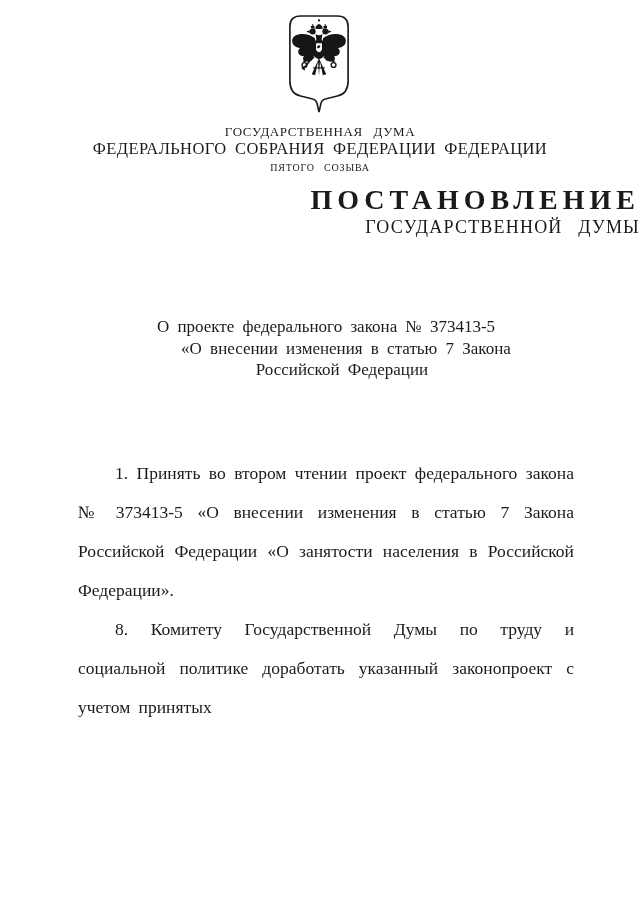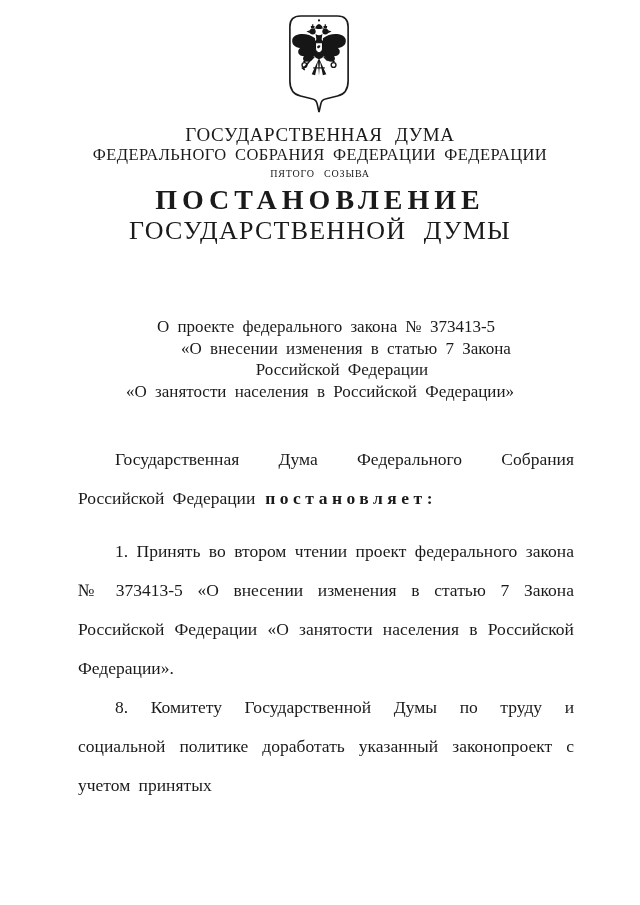--- a/index.html
+++ b/index.html
@@ -16,30 +16,30 @@
   .emblem{
     position:absolute;
     left:286px;top:13px;
     width:66px;height:95px;
   }
   
   .header{
     position:absolute;top:125px;left:0;right:0;
     text-align:center;line-height:1.0;
   }
-  .h-line1{font-size:19px;letter-spacing:0.6px;word-spacing:7px;}
+  .h-line1{font-size:13px;letter-spacing:0.6px;word-spacing:7px;}
   .h-line2{font-size:16.5px;letter-spacing:0.4px;word-spacing:4px;margin-top:3px;}
   .h-line3{font-size:10px;letter-spacing:0.8px;word-spacing:6px;margin-top:5px;}
   
   .doctype{
     position:absolute;top:186px;left:0;right:0;
-    text-align:center;line-height:1.0;
+    text-align:right;line-height:1.0;
   }
   .d-line1{font-size:28px;font-weight:bold;letter-spacing:5px;}
-  .d-line2{font-size:26px;letter-spacing:1.2px;word-spacing:10px;margin-top:4px;}
+  .d-line2{font-size:18px;letter-spacing:1.2px;word-spacing:10px;margin-top:4px;}
   
   .title{
     position:absolute;top:316px;left:0;right:0;
     text-align:center;
     font-weight:normal;font-size:17px;line-height:21.5px;
     word-spacing:4px;
   }
   .t1{transform:translateX(6px);}
   .t2{transform:translateX(26px);}
   .t3{transform:translateX(22px);}
@@ -110,22 +110,20 @@
 
   <div class="doctype">
     <div class="d-line1">ПОСТАНОВЛЕНИЕ</div>
     <div class="d-line2">ГОСУДАРСТВЕННОЙ  ДУМЫ</div>
   </div>
 
   <div class="title">
     <div class="t1">О  проекте  федерального  закона   № 373413-5</div>
     <div class="t2">«О  внесении  изменения  в  статью 7 Закона</div>
     <div class="t3">Российской  Федерации</div>
-    <div class="t4">«О занятости населения в Российской Федерации»</div>
   </div>
 
   <div class="body">
-    <p class="p1"><span>Государственная Дума Федерального Собрания Российской Федерации</span><span class="resolves">постановляет:</span></p>
     <p class="p2">1. Принять во втором чтении проект федерального закона № 373413-5 «О внесении изменения в статью 7 Закона Российской Федерации «О занятости населения в Российской Федерации».</p>
     <p class="p3">8. Комитету Государственной Думы по труду и социальной политике доработать указанный законопроект с учетом принятых</p>
   </div>
 
 </div>
 
 </body></html>

